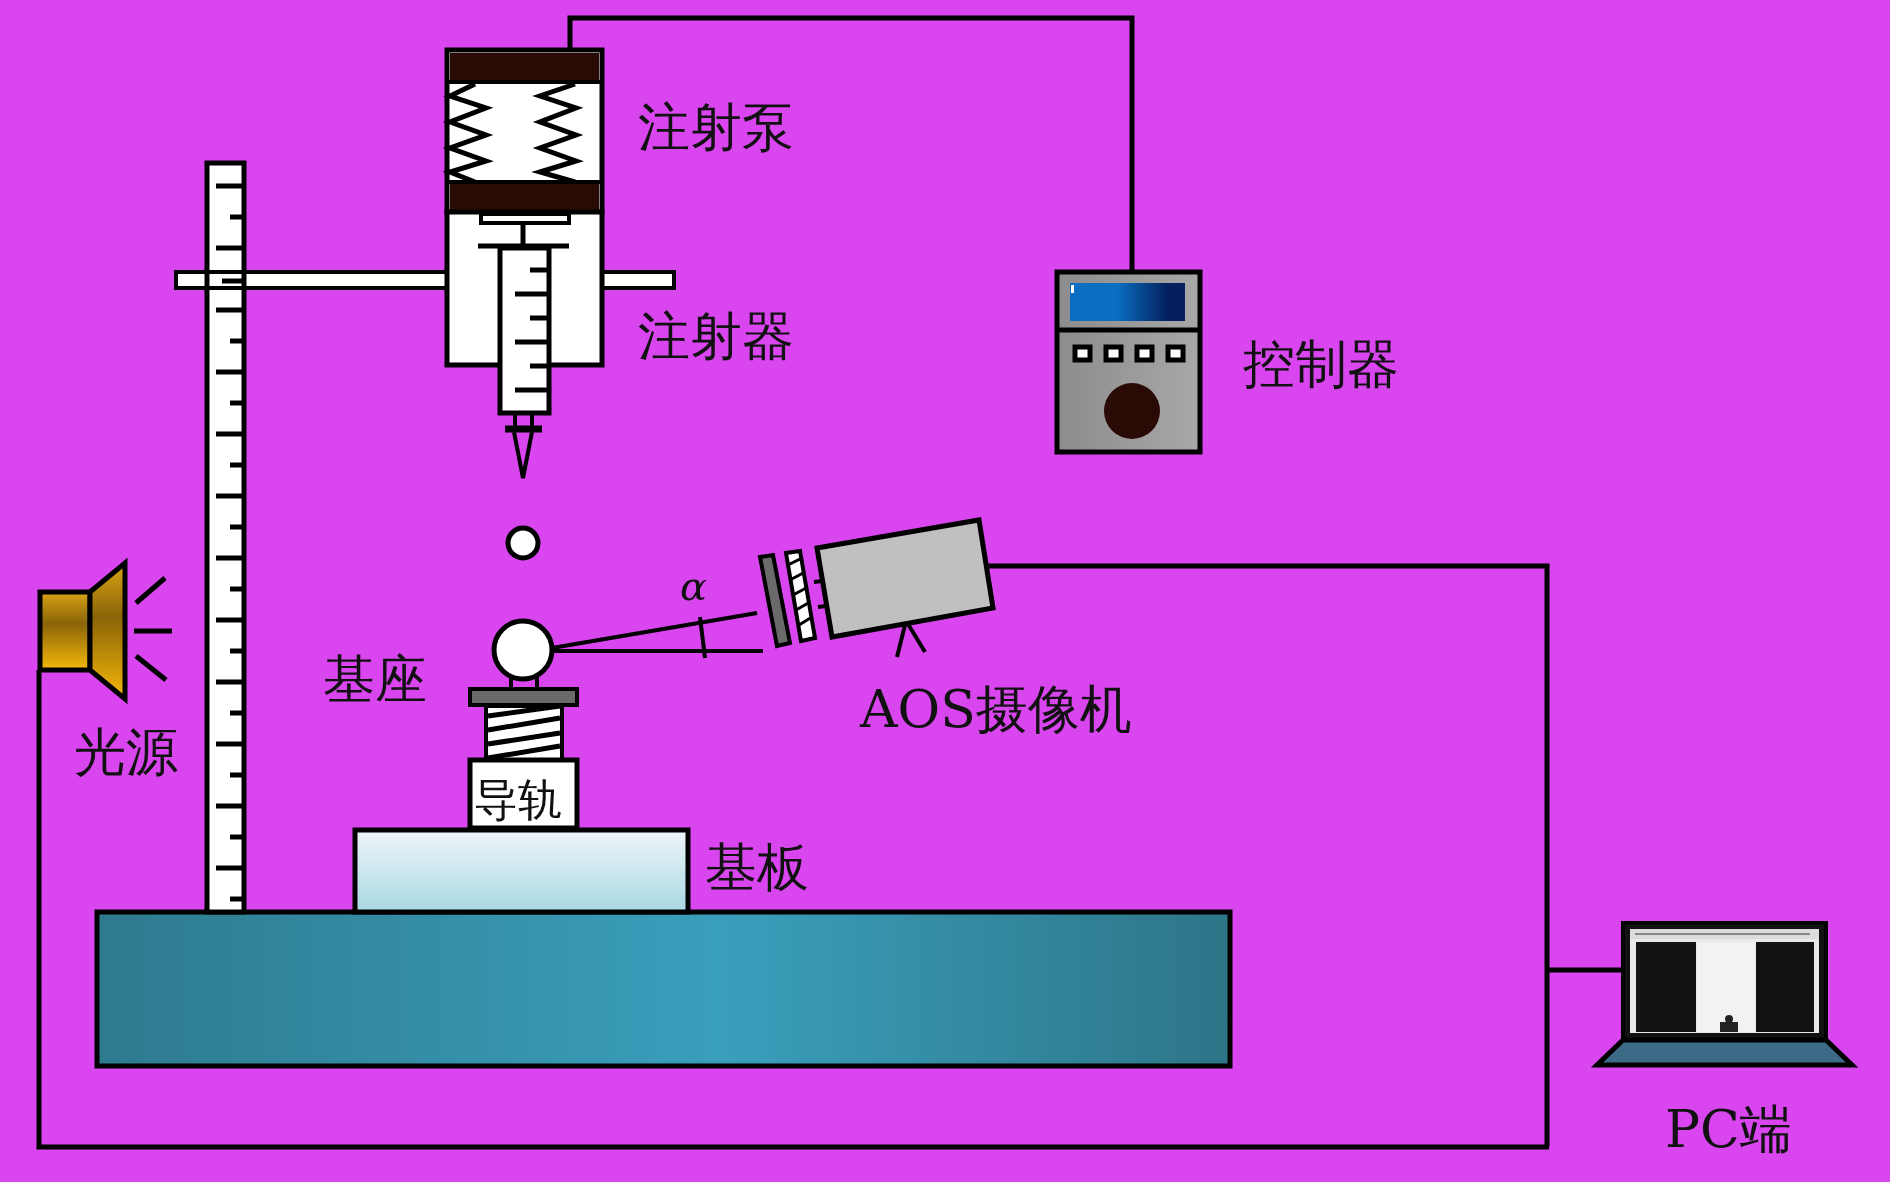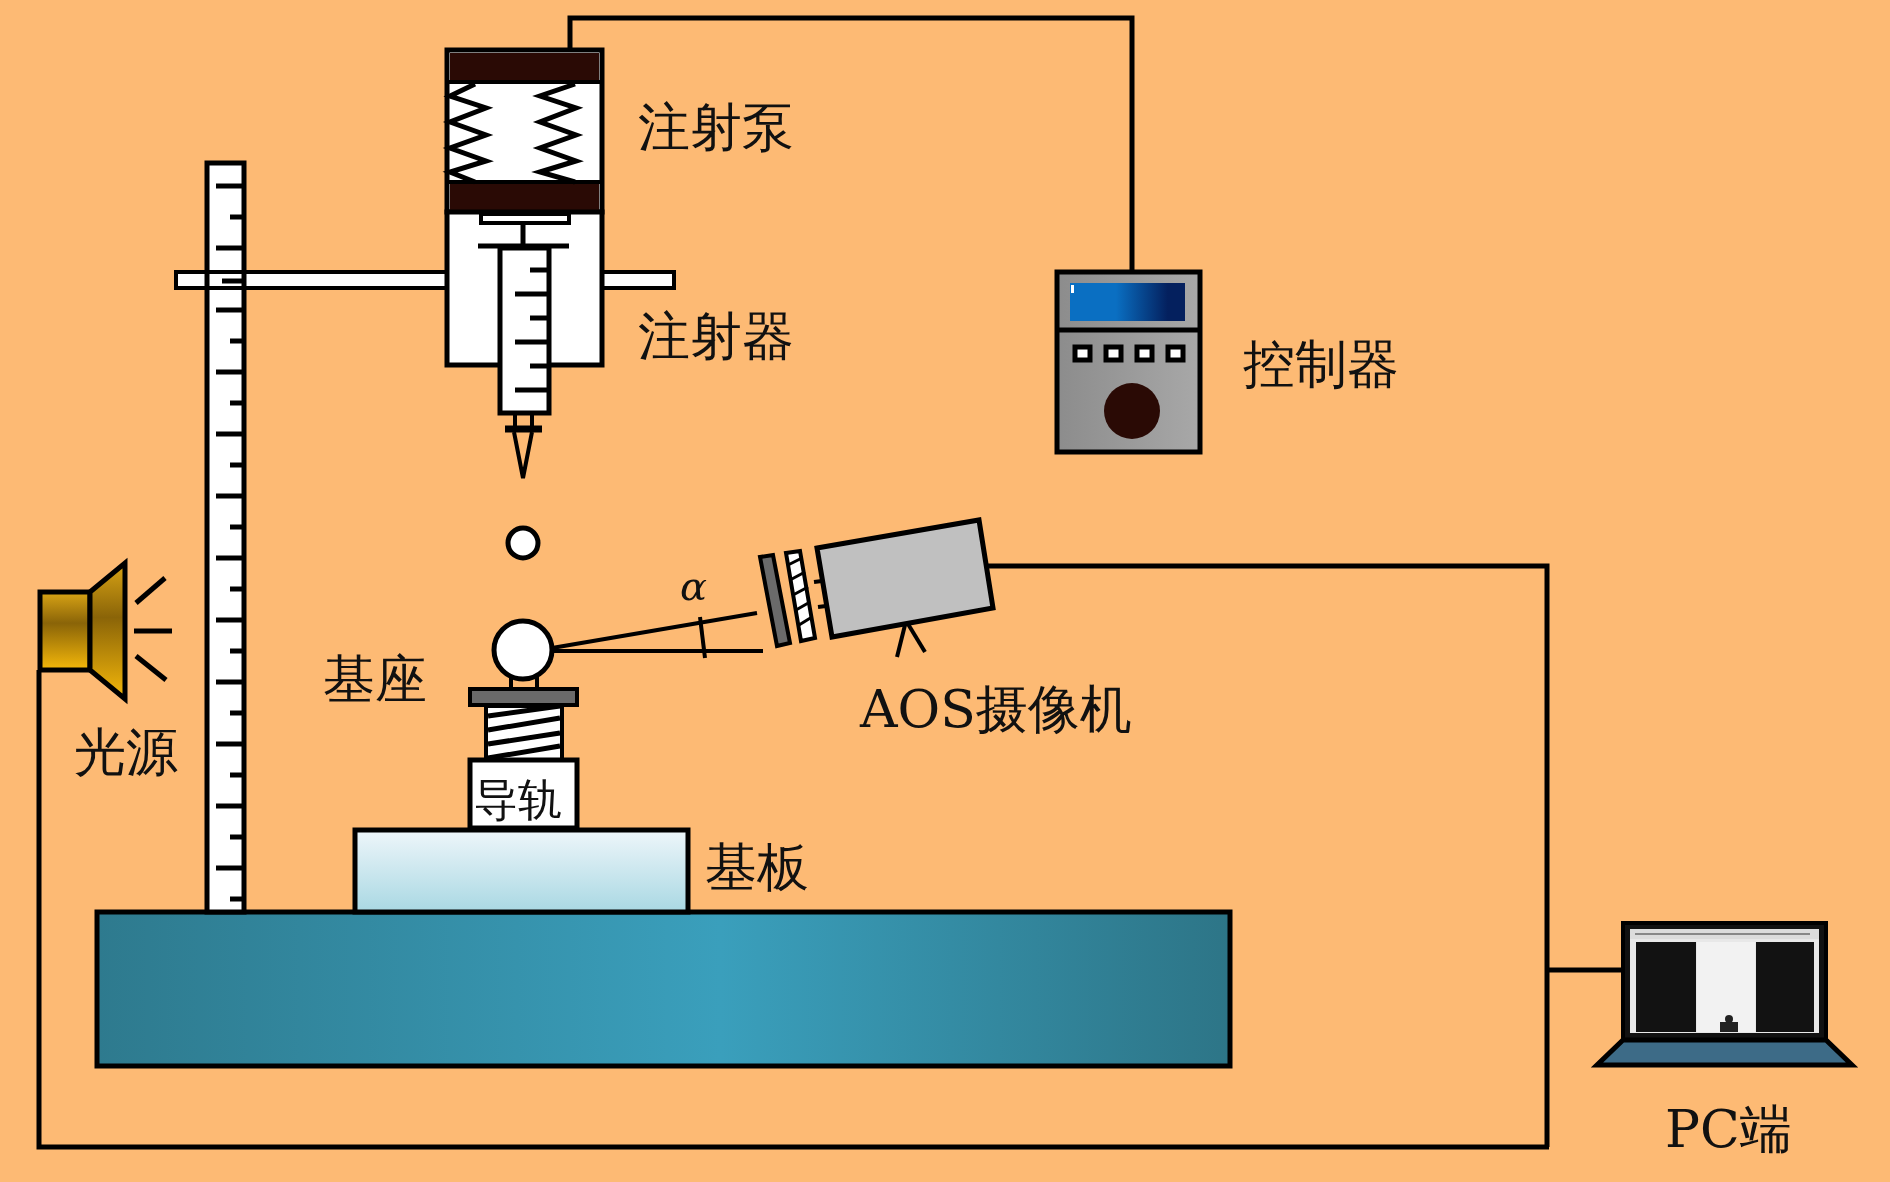--- a/index.html
+++ b/index.html
@@ -1,16 +1,16 @@
 <!DOCTYPE html>
 <html><head>
   <meta charset="utf-8">
   <style>
     html, body { margin: 0; padding: 0; background: #ffffff; }
-    #stage { position: relative; width: 1890px; height: 1182px; background: #fdba74; overflow: hidden; }
+    #stage { position: relative; width: 1890px; height: 1182px; background: #d946ef; overflow: hidden; }
     svg#diagram { position: absolute; left: 0; top: 0; }
     .lbl { font-family: "DejaVu Serif", "Liberation Serif", serif; fill: #111; }
     .lbl-cjk { font-family: "DejaVu Sans", "Liberation Sans", sans-serif; fill: #111; }
   </style>
 </head>
 <body>
 
 <div id="stage">
 <svg id="diagram" width="1890" height="1182" viewBox="0 0 1890 1182" xmlns="http://www.w3.org/2000/svg">
   <defs>

